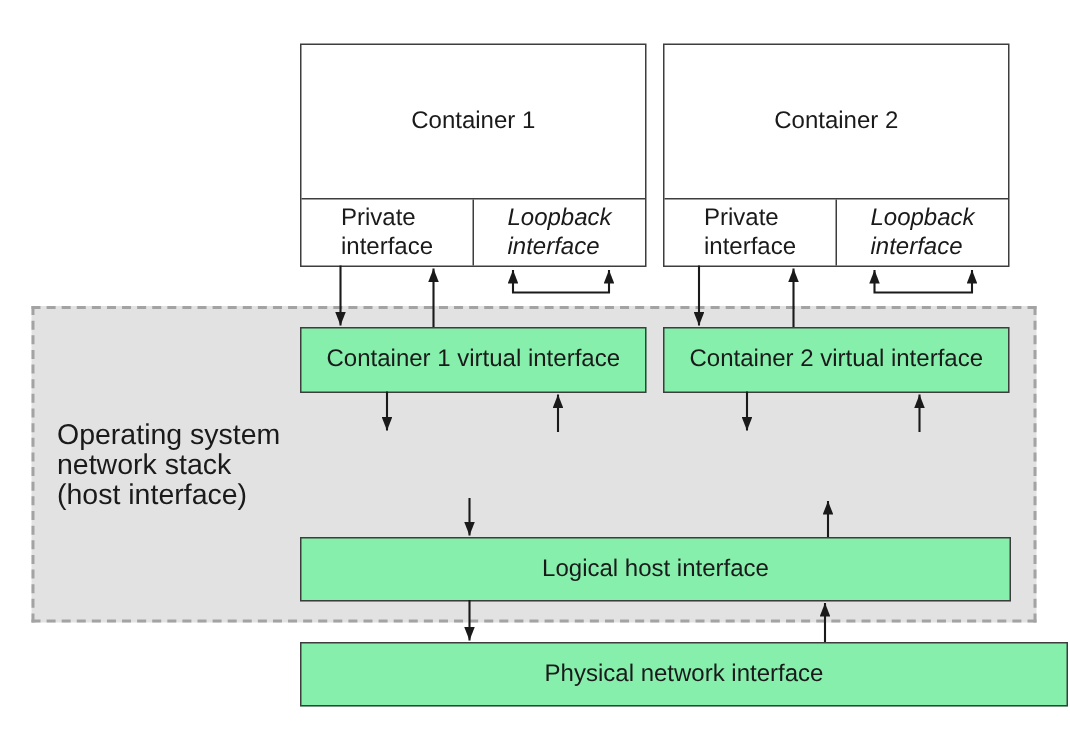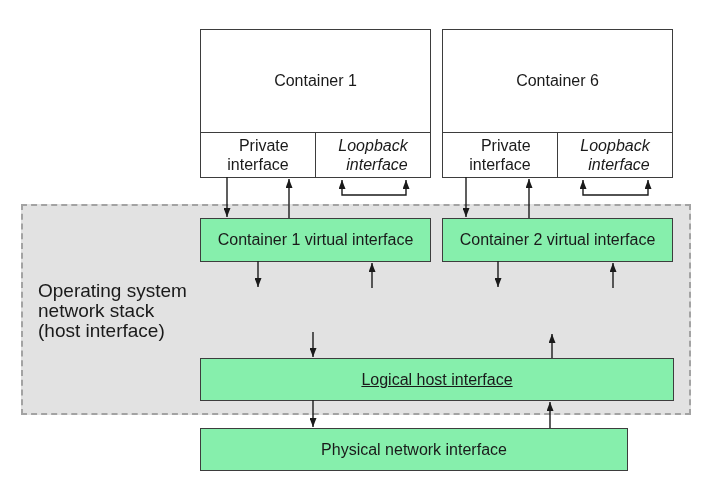--- a/index.html
+++ b/index.html
@@ -31,34 +31,34 @@
     flex: 1; display: flex; align-items: center; justify-content: center;
     font-size: 16px;
   }
   .cbox-row {
     height: 45px; box-sizing: border-box;
     border-top: 1.5px solid var(--box-border, #3d3d3d);
     display: flex;
   }
   .cell {
     flex: 1; display: flex; align-items: center; justify-content: center;
-    text-align: right; font-size: 16px; line-height: 19px; white-space: pre-line;
+    text-align: left; font-size: 16px; line-height: 19px; white-space: pre-line;
   }
   .cell + .cell { border-left: 1.5px solid var(--box-border, #3d3d3d); font-style: italic; }
 
   .wbox {
     position: absolute; box-sizing: border-box; background: #86efac;
     border: 1.5px solid var(--box-border, #3d3d3d);
     display: flex; align-items: center; justify-content: center;
     font-size: 16px;
   }
   .virt     { top: 218px; width: 231px; height: 44px; }
   .bridge   { left: 200px; top: 288px; width: 474px; height: 45px; }
-  .logical  { left: 200px; top: 358px; width: 474px; height: 43px; text-decoration: underline; }
-  .physical { left: 200px; top: 428px; width: 428px; height: 43px; text-align: center; }
+  .logical  { left: 200px; top: 358px; width: 474px; height: 43px; }
+  .physical { left: 200px; top: 428px; width: 512px; height: 43px; text-align: center; }
 
   .arrows { position: absolute; left: 0; top: 0; pointer-events: none; }
   .arrow path { stroke: var(--arrow, #1a1a1a); stroke-width: 1.4; fill: none; }
   #ah path { fill: var(--arrow, #1a1a1a); stroke: none; }
 </style>
 </head>
 <body>
 
 <div class="canvas">
 
@@ -71,21 +71,21 @@
     <div class="cbox-title">Container 1</div>
     <div class="cbox-row">
       <div class="cell">Private
 interface</div>
       <div class="cell">Loopback
 interface</div>
     </div>
   </div>
 
   <div class="cbox" style="left:442px">
-    <div class="cbox-title">Container 6</div>
+    <div class="cbox-title">Container 2</div>
     <div class="cbox-row">
       <div class="cell">Private
 interface</div>
       <div class="cell">Loopback
 interface</div>
     </div>
   </div>
 
   <div class="wbox virt" style="left:200px">Container 1 virtual interface</div>
   <div class="wbox virt" style="left:442px">Container 2 virtual interface</div>

